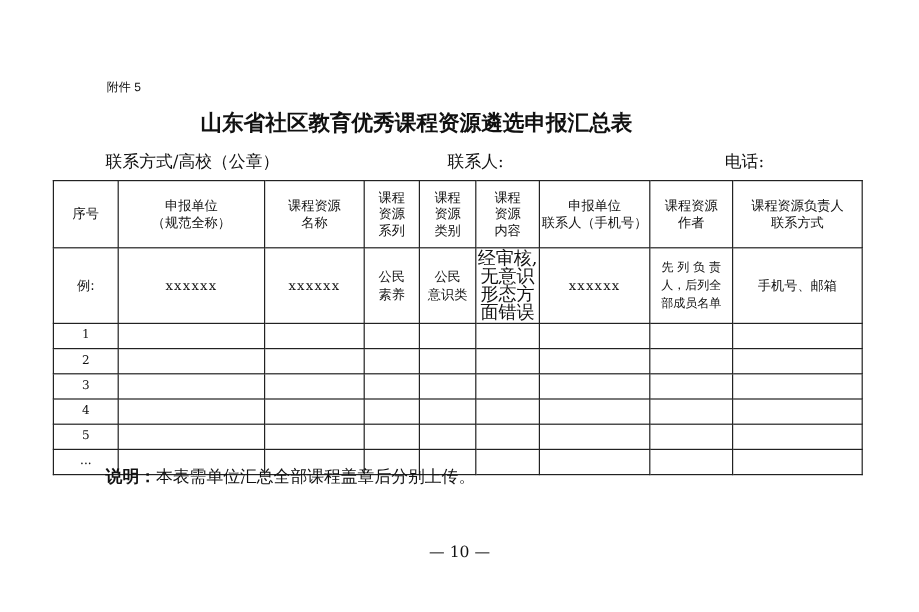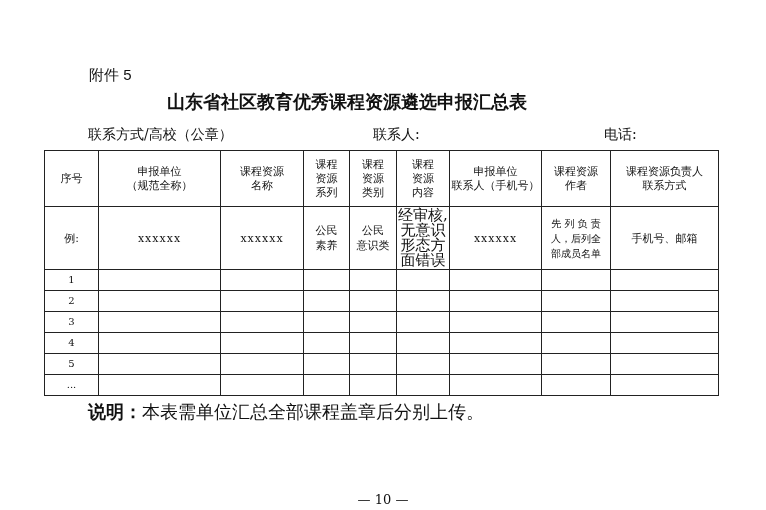--- a/index.html
+++ b/index.html
@@ -1,31 +1,31 @@
 <!DOCTYPE html>
 <html><head>
   <meta charset="utf-8">
   <style>
     html, body { margin: 0; padding: 0; background: #ffffff; }
     body { width: 766px; height: 510px; position: relative; overflow: hidden; color: #111; font-family: "DejaVu Sans", sans-serif; }
-    .attach { position: absolute; left: 89px; top: 66px; font-size: 15px; font-family: Liberation Sans, sans-serif; }
+    .attach { position: absolute; left: 89px; top: 66px; font-size: 10px; font-family: Liberation Sans, sans-serif; }
     .title { position: absolute; left: 0; width: 694px; top: 90px; text-align: center; font-size: 18px; font-weight: bold; font-family: "DejaVu Serif", serif; letter-spacing: 0px; }
     .meta { position: absolute; top: 126px; font-size: 14px; font-family: "DejaVu Serif", serif; }
     .meta.unit { left: 88px; }
     .meta.contact { left: 373px; text-align: right; }
     .meta.phone { left: 604px; }
     table.sheet { position: absolute; left: 44px; top: 150px; width: 674px; border-collapse: collapse; table-layout: fixed; }
     table.sheet td, table.sheet th { border: 1.4px solid #222; padding: 0; text-align: center; vertical-align: middle; font-weight: normal; font-size: 11px; line-height: 14px; }
     table.sheet th { height: 55px; font-family: "DejaVu Sans", sans-serif; }
     tr.example td { height: 62px; font-family: "DejaVu Serif", serif; font-size: 11px; line-height: 15px; }
     tr.example td.xx { font-size: 11px; letter-spacing: 1px; }
     tr.blank td { height: 20px; font-family: "DejaVu Serif", serif; font-size: 10px; }
-    .note { position: absolute; left: 88px; top: 400px; font-size: 18px; font-family: "DejaVu Serif", serif; }
+    .note { position: absolute; left: 88px; top: 389px; font-size: 14px; font-family: "DejaVu Serif", serif; }
     .note b { font-family: "DejaVu Sans", sans-serif; font-weight: bold; }
-    .pageno { position: absolute; left: 0; width: 766px; top: 453px; text-align: center; font-size: 13px; font-family: "DejaVu Serif", serif; margin-top: 39px; }
+    .pageno { position: absolute; left: 0; width: 766px; top: 453px; text-align: center; font-size: 13px; font-family: "DejaVu Serif", serif; }
     .cell-text { display: inline-block; white-space: pre-line; }
   </style>
 </head>
 <body>
 
 <div class="attach">附件 5</div>
 <div class="title">山东省社区教育优秀课程资源遴选申报汇总表</div>
 
 <div class="meta unit">联系方式/高校（公章）</div>
 <div class="meta contact">联系人:</div>

